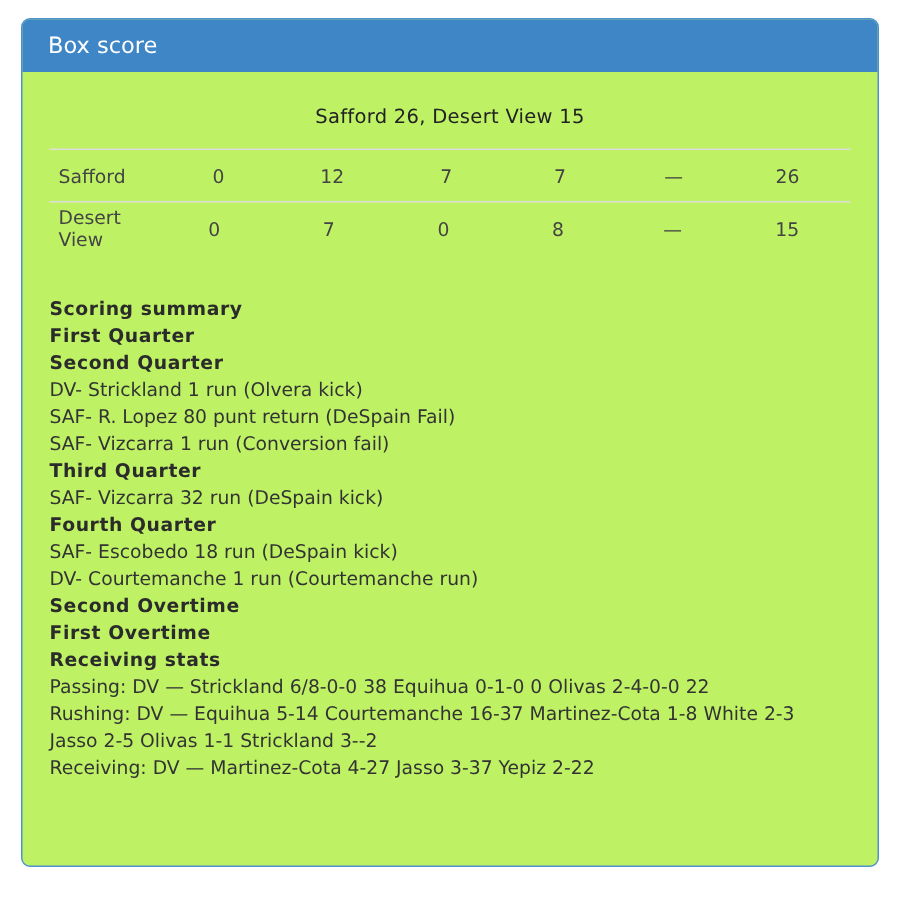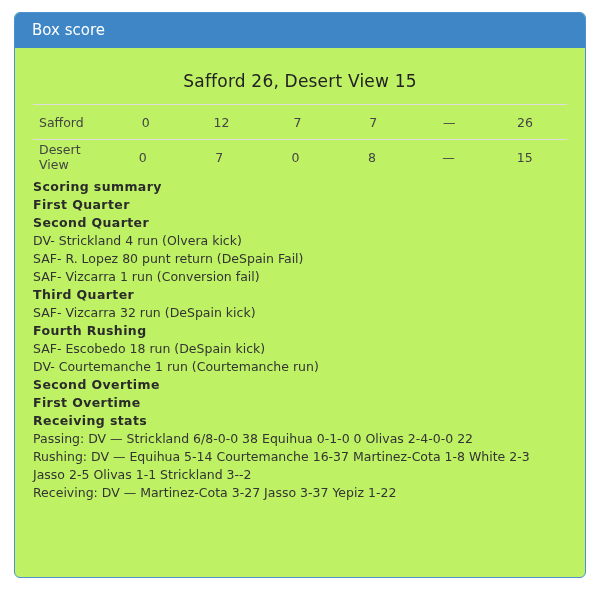--- a/index.html
+++ b/index.html
@@ -36,41 +36,41 @@
   }
   .card-header .hdr-title {
     color: var(--header-text);
     font-size: 15px;
     font-weight: normal;
   }
   .card-body { padding: 0 18px 12px 18px; }
   .game-title {
     margin-top: 23px;
     text-align: center;
-    font-size: 17px;
+    font-size: 13px;
     font-weight: normal;
     color: #222222;
     letter-spacing: 0.2px;
   }
   .score-table { margin-top: 13px; }
   .score-row {
     display: flex;
     align-items: center;
     height: 35px;
     border-top: 1px solid var(--row-divider);
     font-size: 12.5px;
     color: #444444;
     padding-left: 6px;
     padding-right: 28px;
     gap: 48px;
   }
   .score-row .team { flex: 1; }
   .score-row .cell { width: 55px; text-align: center; }
   .summary {
-    margin-top: 4px;
+    margin-top: 28px;
     font-size: 12.5px;
     line-height: 18px;
     color: var(--body-text);
   }
   .sum-line { white-space: nowrap; }
   .sum-line.bold {
     font-weight: bold;
     letter-spacing: 0.4px;
     color: #2b2b2b;
   }
@@ -101,30 +101,30 @@
           <div class="cell">0</div>
           <div class="cell">8</div>
           <div class="cell">—</div>
           <div class="cell">15</div>
         </div>
       </div>
     <div class="summary" id="summary">
         <div class="sum-line bold">Scoring summary</div>
         <div class="sum-line bold">First Quarter</div>
         <div class="sum-line bold">Second Quarter</div>
-        <div class="sum-line">DV- Strickland 4 run (Olvera kick)</div>
+        <div class="sum-line">DV- Strickland 1 run (Olvera kick)</div>
         <div class="sum-line">SAF- R. Lopez 80 punt return (DeSpain Fail)</div>
         <div class="sum-line">SAF- Vizcarra 1 run (Conversion fail)</div>
         <div class="sum-line bold">Third Quarter</div>
         <div class="sum-line">SAF- Vizcarra 32 run (DeSpain kick)</div>
-        <div class="sum-line bold">Fourth Rushing</div>
+        <div class="sum-line bold">Fourth Quarter</div>
         <div class="sum-line">SAF- Escobedo 18 run (DeSpain kick)</div>
         <div class="sum-line">DV- Courtemanche 1 run (Courtemanche run)</div>
         <div class="sum-line bold">Second Overtime</div>
         <div class="sum-line bold">First Overtime</div>
         <div class="sum-line bold">Receiving stats</div>
         <div class="sum-line">Passing: DV — Strickland 6/8-0-0 38 Equihua 0-1-0 0 Olivas 2-4-0-0 22</div>
         <div class="sum-line">Rushing: DV — Equihua 5-14 Courtemanche 16-37 Martinez-Cota 1-8 White 2-3</div>
         <div class="sum-line">Jasso 2-5 Olivas 1-1 Strickland 3--2</div>
-        <div class="sum-line">Receiving: DV — Martinez-Cota 3-27 Jasso 3-37 Yepiz 1-22</div>
+        <div class="sum-line">Receiving: DV — Martinez-Cota 4-27 Jasso 3-37 Yepiz 2-22</div>
       </div>
   </div>
 </div>
 
 </body></html>

